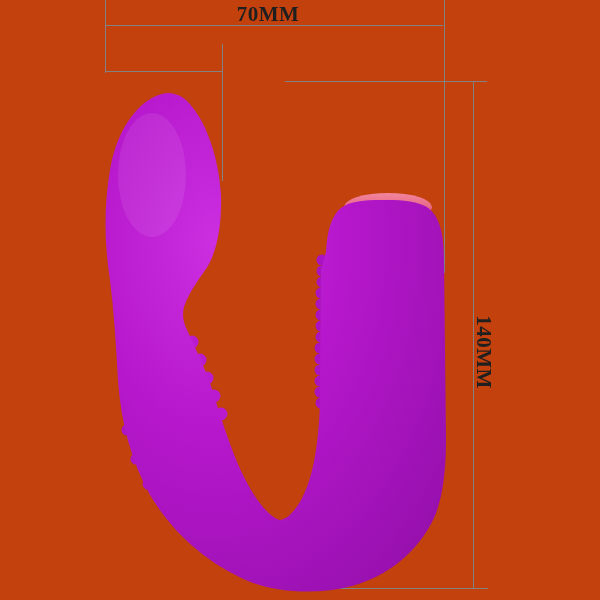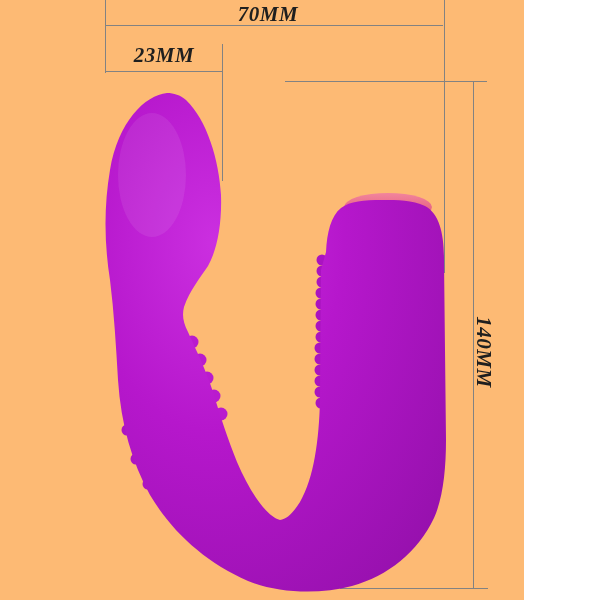--- a/index.html
+++ b/index.html
@@ -1,20 +1,19 @@
 <!DOCTYPE html>
 <html style="--product-body: #b617cc; --product-highlight: #cb2fe0; --product-shadow: #9410ab; --cap-band-pink: #ee6b8c; --dimension-line: #828282; --label-text: #1f1f1f;"><head>
 <meta charset="utf-8">
 <style>
   html,body { margin:0; padding:0; background:#ffffff; }
   .canvas {
-    position:relative; width:524px; height:600px;
-    background:#fdba74; overflow:hidden;
+    position:relative; width:600px; height:600px;
+    background:#c2410c; overflow:hidden;
     font-family:"Liberation Serif", serif;
-    font-style:italic;
   }
   
   .hline { position:absolute; height:1px; background:var(--dimension-line,#828282); z-index:1; }
   .vline { position:absolute; width:1px;  background:var(--dimension-line,#828282); z-index:1; }
   
   svg.product { position:absolute; left:0; top:0; z-index:2; }
   
   .dim-label {
     position:absolute; z-index:3;
     font-family:"Liberation Serif", serif;
@@ -122,16 +121,15 @@
          C 190 290 200 278 208 266
          C 217 250 222 225 221 195
          C 219 160 207 120 186 100
          C 180 95 174 93 167 93
          Z"></path>
 
     <ellipse cx="152" cy="175" rx="34" ry="62" fill="#ffffff" opacity="0.08"></ellipse>
   </svg>
 
   <div class="dim-label label-70">70MM</div>
-  <div class="dim-label label-23">23MM</div>
   <div class="dim-label label-140">140MM</div>
 
 </div>
 
 </body></html>

